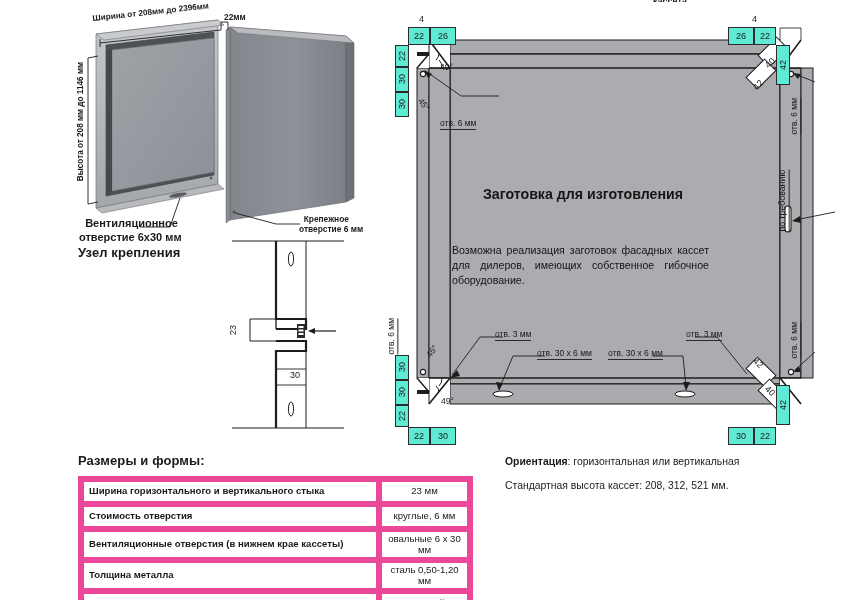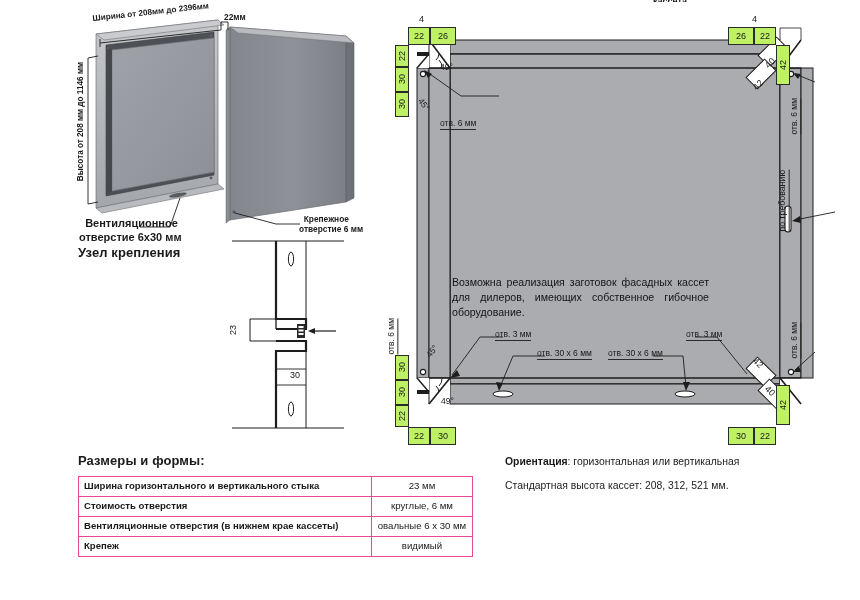--- a/index.html
+++ b/index.html
@@ -19,21 +19,21 @@
 
   
   .vert-text {
     writing-mode: vertical-rl;
     transform: rotate(180deg);
     white-space: nowrap;
   }
   .dimbox {
     box-sizing: border-box;
     border: 1px solid #2b2b2b;
-    background: #bef264;
+    background: #5eead4;
     font-size: 9px;
     line-height: 1;
     display: flex;
     align-items: center;
     justify-content: center;
     color: #1a1a1a;
     font-family: "Liberation Sans", sans-serif;
   }
   .dimbox.v span {
     writing-mode: vertical-rl;
@@ -71,21 +71,21 @@
 
   
   #spec-table {
     left: 78px;
     top: 476px;
     width: 395px;
     border-collapse: collapse;
     font-size: 9.6px;
   }
   #spec-table td {
-    border: 1px solid #ec4899;
+    border: 6px solid #ec4899;
     padding: 2px 5px;
     height: 15px;
     line-height: 1.1;
   }
   #spec-table td.k { font-weight: bold; text-align: left; width: 282px; }
   #spec-table td.v { text-align: center; }
 
   
   #right-copy { left: 505px; top: 455px; width: 345px; font-size: 10.4px; line-height: 1.42; }
   #right-copy .lead { margin: 0 0 9px 0; }
@@ -101,21 +101,20 @@
     font-weight: bold;
     line-height: 1.45;
     color: #151515;
   }
   #panel-body {
     left: 452px; top: 243px; width: 257px;
     font-size: 10.6px;
     line-height: 1.42;
     text-align: justify;
     color: #141414;
-    margin-top: 32px;
   }
 </style>
 </head>
 <body>
 
 <div class="abs" style="left:620px; top:-4px; width:100px; text-align:center; font-size:9px; font-weight:bold; color:#1a1a1a; overflow:hidden; height:6px;">
   <span>кассета</span>
 </div>
 
 <div class="abs" id="render3d">
@@ -446,20 +445,21 @@
   <span>40</span>
 </div>
 <div class="abs leader" style="left:686px; top:330px;">
   <span>отв. 3 мм</span>
 </div>
 <div class="abs leader" style="left:608px; top:349px;">
   <span>отв. 30 х 6 мм</span>
 </div>
 
 <div class="abs" id="panel-title">
+  <div>Заготовка  для  изготовления</div>
 </div>
 <div class="abs" id="panel-body">Возможна реализация заготовок фасадных кассет для дилеров, имеющих собственное гибочное оборудование.</div>
 
 <div class="abs h-sec" style="left:78px; top:453px;">
   <span>Размеры и формы:</span>
 </div>
 <table class="abs" id="spec-table">
   <tbody>
       <tr>
         <td class="k">Ширина горизонтального и вертикального стыка</td>
@@ -467,20 +467,24 @@
       </tr>
       <tr>
         <td class="k">Стоимость отверстия</td>
         <td class="v">круглые, 6 мм</td>
       </tr>
       <tr>
         <td class="k">Вентиляционные отверстия (в нижнем крае кассеты)</td>
         <td class="v">овальные 6 х 30 мм</td>
       </tr>
       <tr>
+        <td class="k">Толщина металла</td>
+        <td class="v">сталь 0,50-1,20 мм</td>
+      </tr>
+      <tr>
         <td class="k">Крепеж</td>
         <td class="v">видимый</td>
       </tr>
     </tbody>
 </table>
 
 <div class="abs" id="right-copy">
   <p class="lead">
     <b>Ориентация</b><span>: горизонтальная или вертикальная</span>
   </p>

